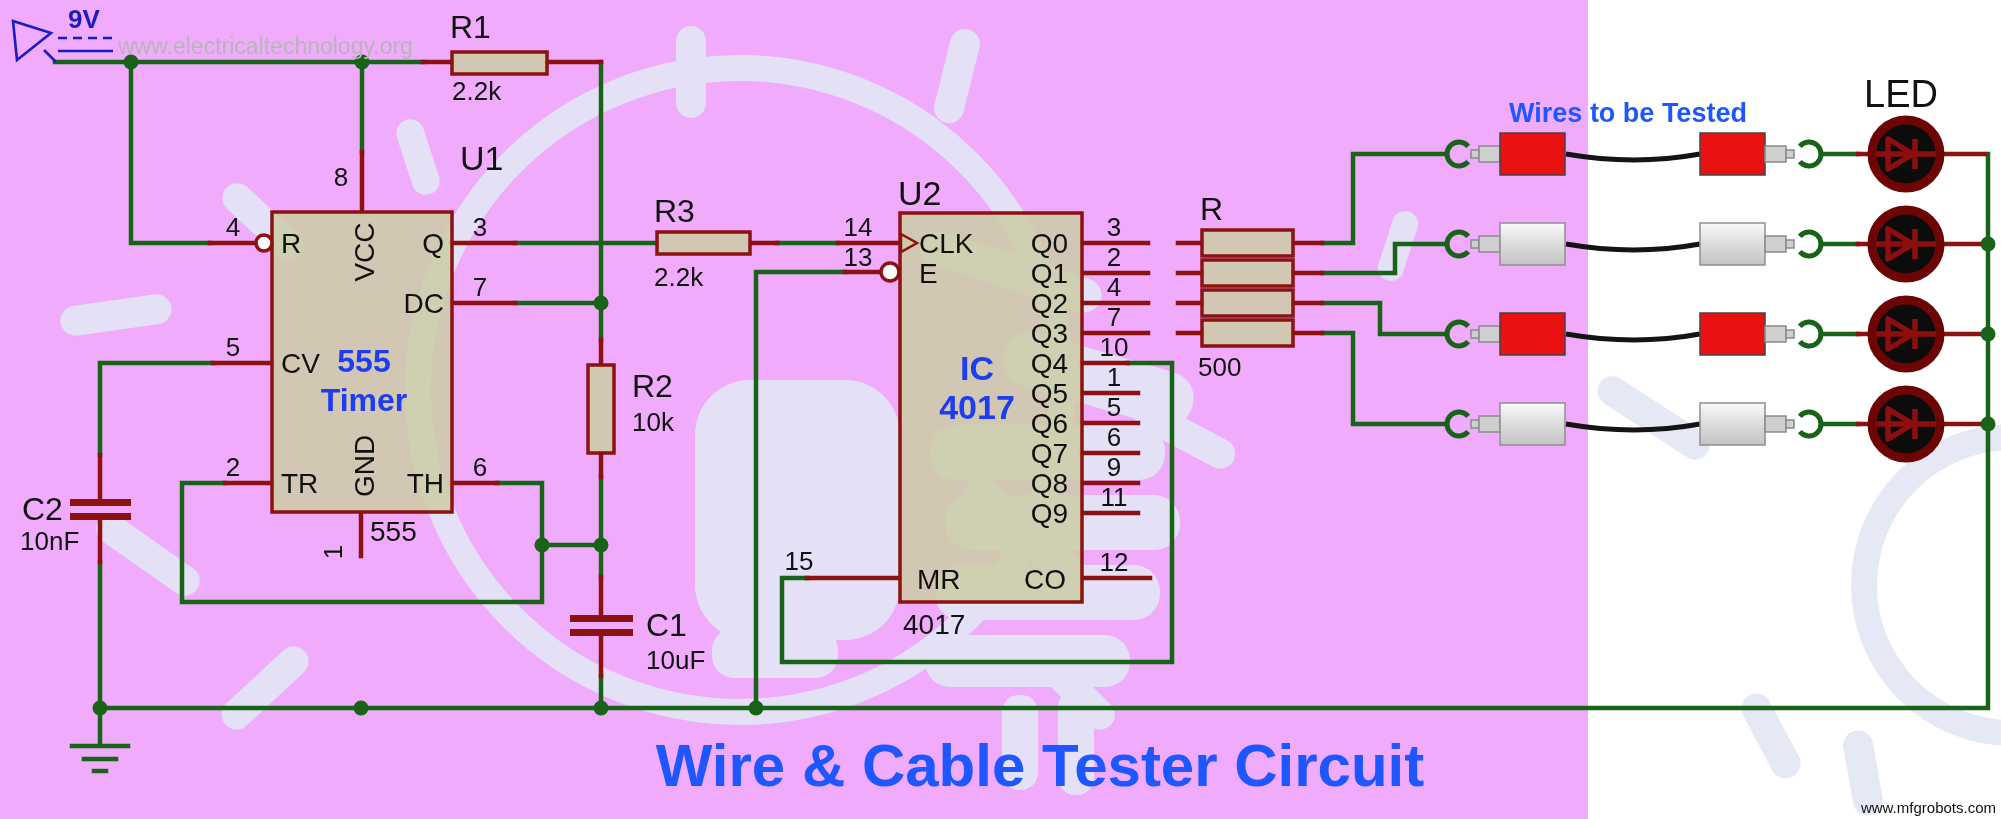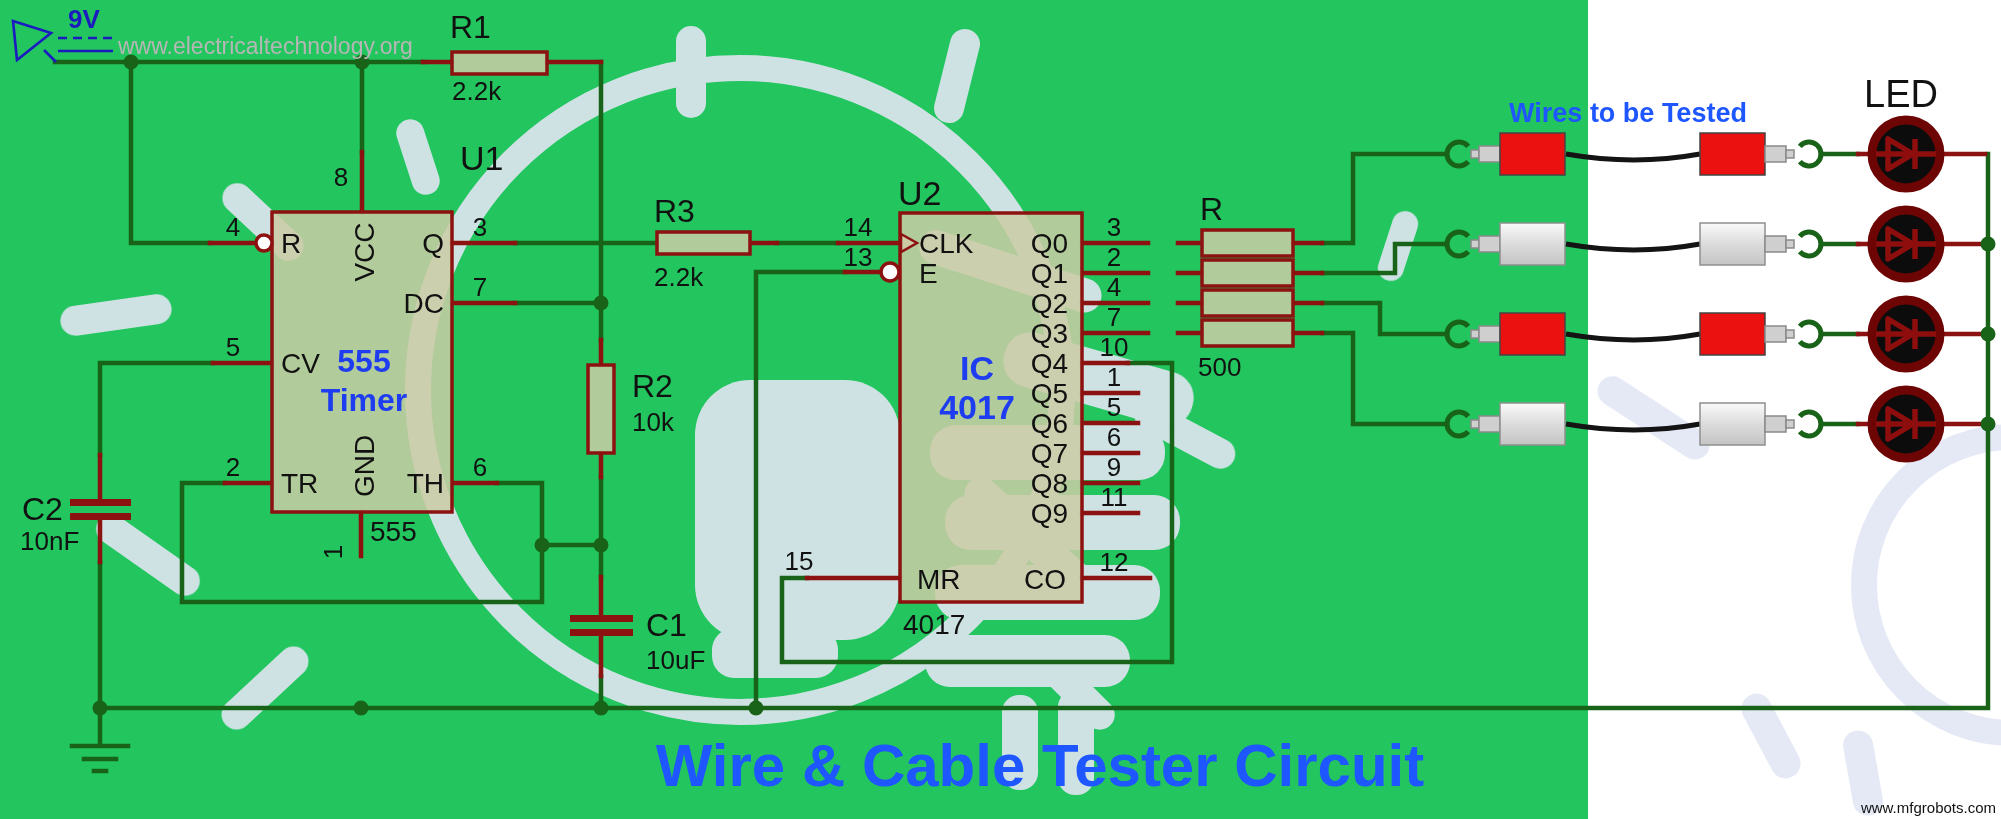--- a/index.html
+++ b/index.html
@@ -1,17 +1,17 @@
 <!DOCTYPE html>
 <html><head>
 <meta charset="utf-8">
 <style>
   html,body{margin:0;padding:0;background:#ffffff;}
   body{width:2001px;height:819px;overflow:hidden;}
-  #stage{position:relative;width:1588px;height:819px;background:#22c55e;}
+  #stage{position:relative;width:1588px;height:819px;background:#f0abfc;}
   svg{position:absolute;left:0;top:0;}
   text{font-family:"Liberation Sans",sans-serif;fill:#111;}
   .s15{font-size:15px}
   .s23{font-size:23px}
   .s26{font-size:26px}
   .s27{font-size:27px;font-weight:bold}
   .s28{font-size:28px}
   .s32{font-size:32px}
   .s34{font-size:34px}
   .s38{font-size:38px}

